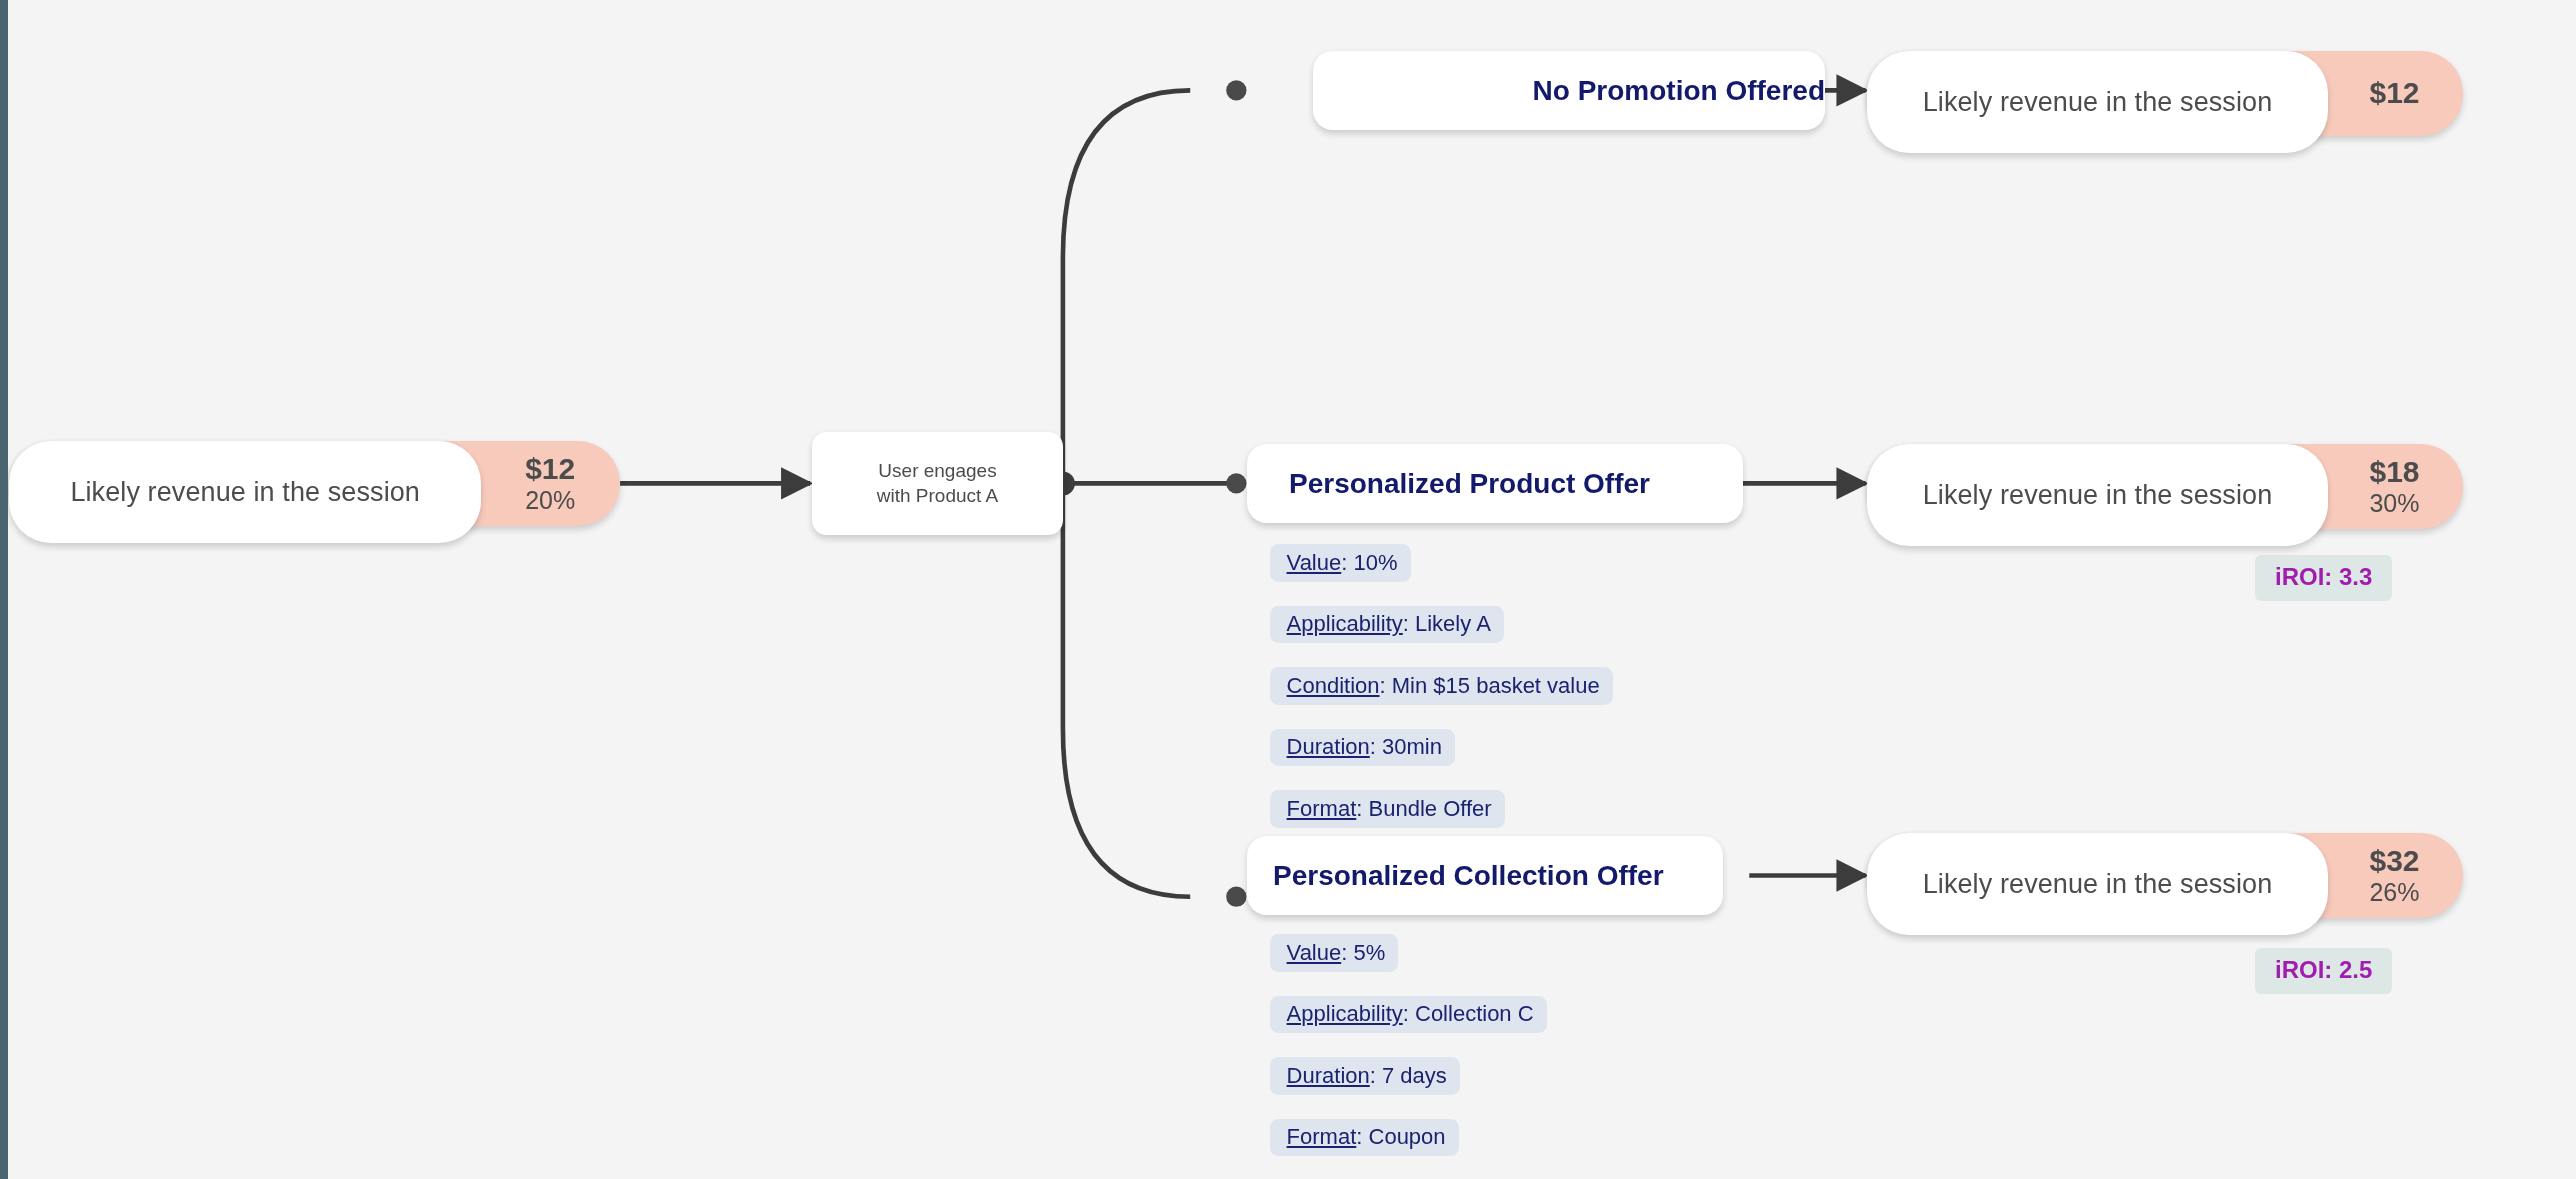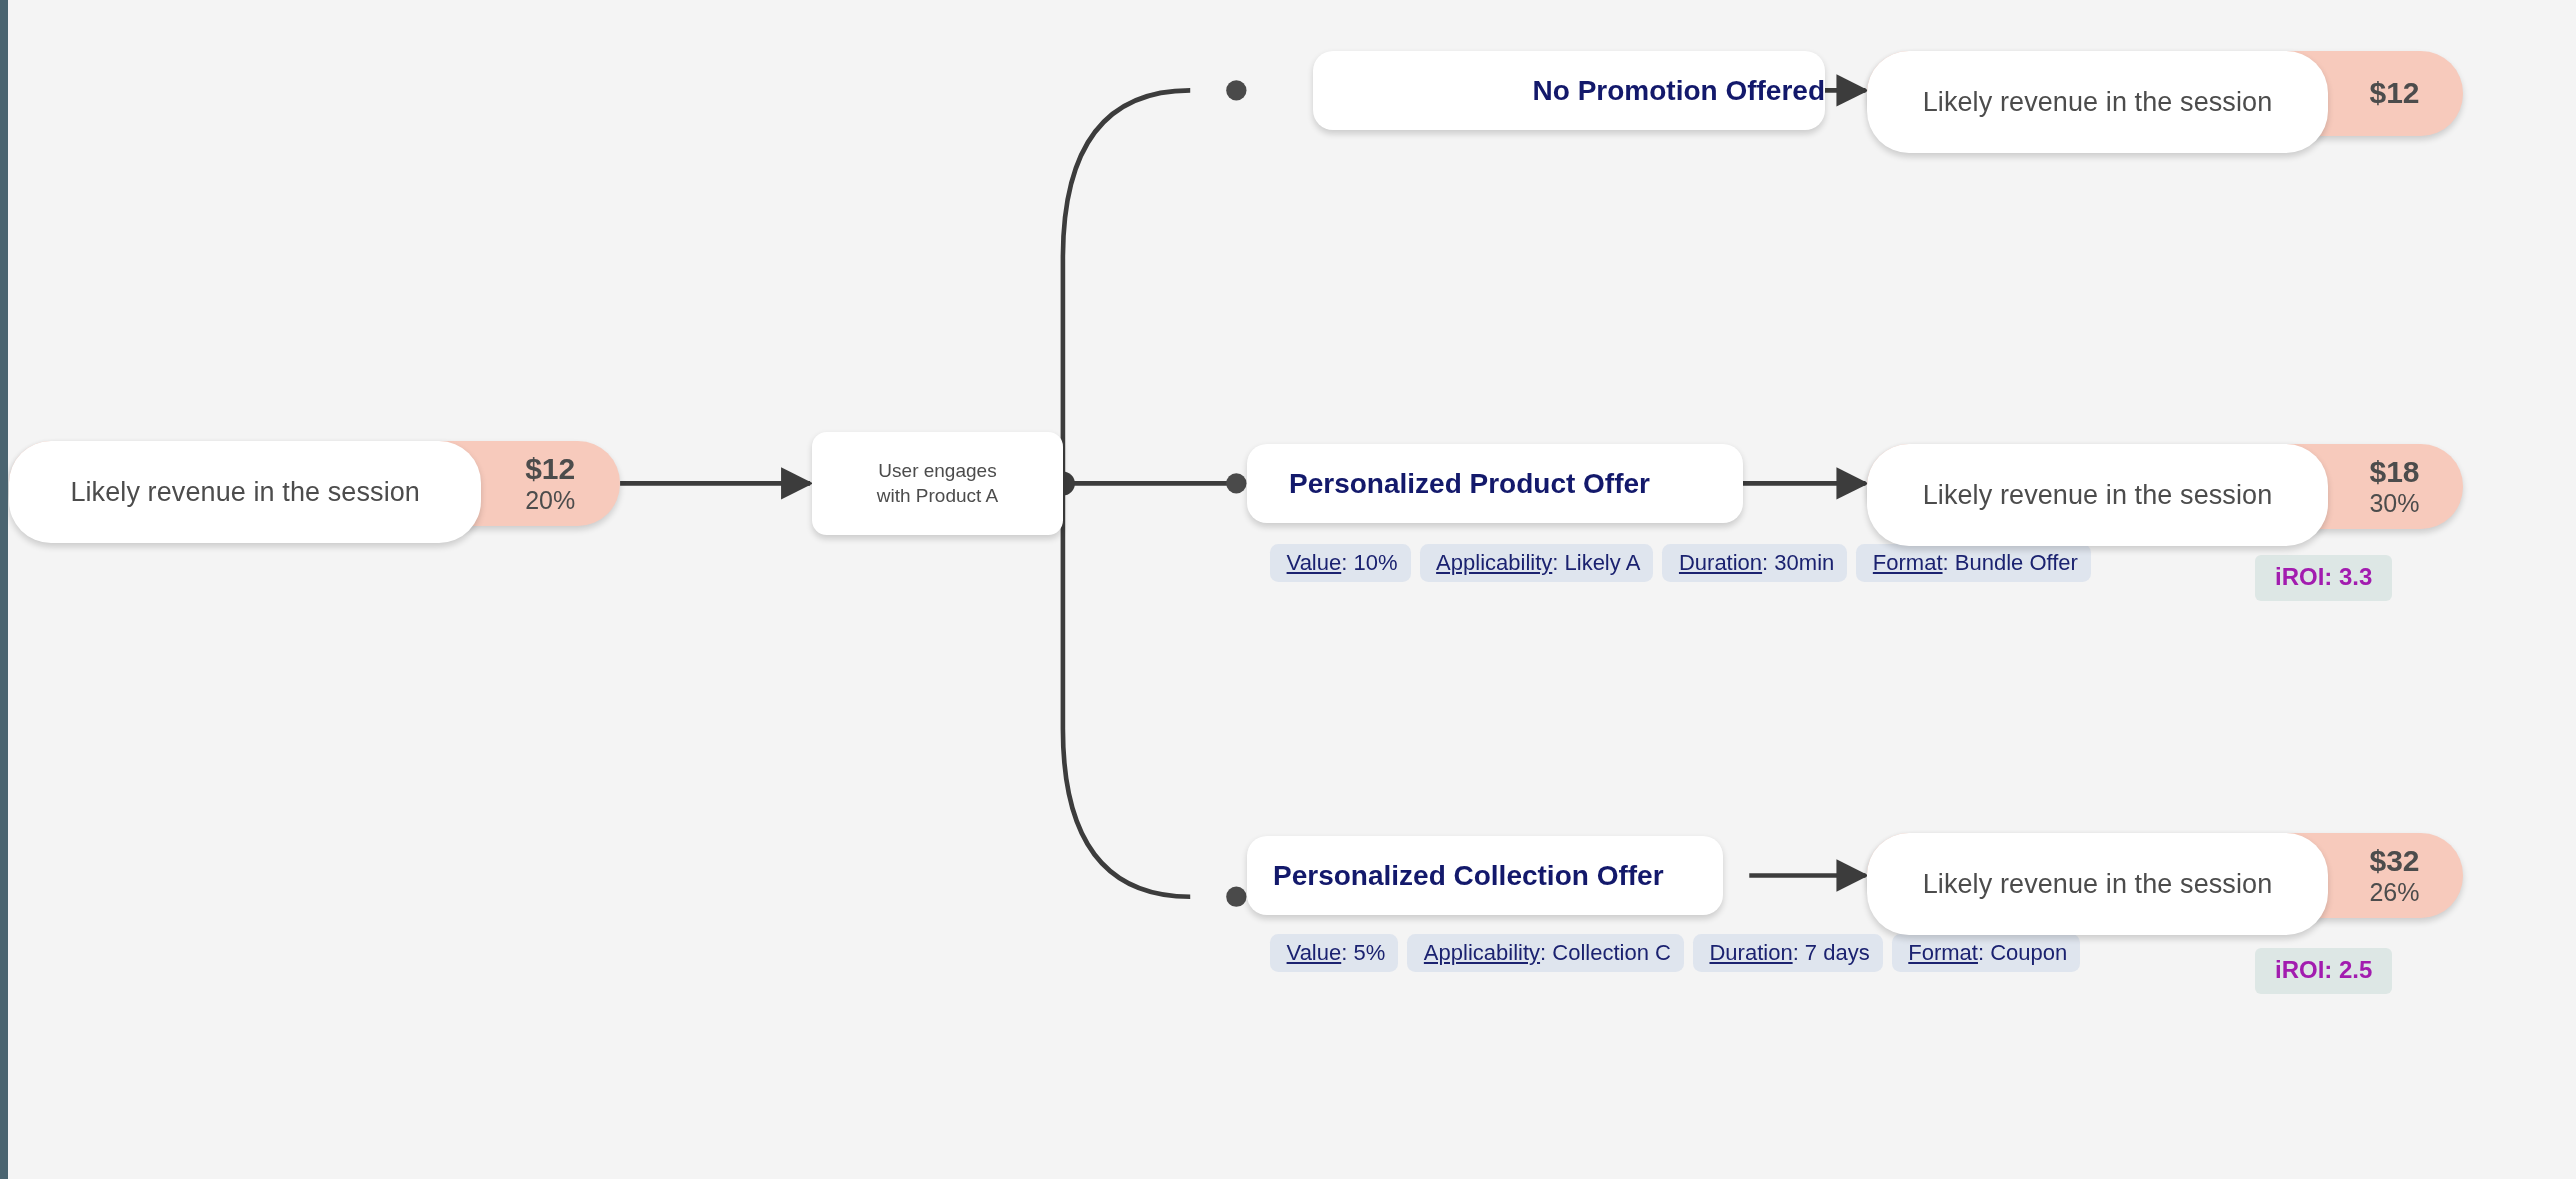--- a/index.html
+++ b/index.html
@@ -117,21 +117,22 @@
     color: #13196b;
     padding-left: 26px;
     white-space: nowrap;
   }
 
   
   .chips {
     position: absolute;
     z-index: 9;
     display: flex;
-    gap: 9px;
+    flex-direction: column;
+    gap: 24px;
     justify-content: flex-end;
   }
   .chip {
     background: #dfe5ee;
     border-radius: 8.3px;
     padding: 4.6px 13px 5.5px 16.6px;
     font-size: 22px;
     color: #1b2270;
     white-space: nowrap;
     align-self: flex-start;
@@ -212,20 +213,21 @@
   </div>
 </div>
 
 <div class="offer-node" style="left:1247px; top:444px; width:480px;padding-left:16px;">
   <span>Personalized Product Offer</span>
 </div>
 
 <div class="chips" style="left:1270px; top:544px;">
   <div class="chip"><u>Value</u>: <span>10%</span></div>
   <div class="chip"><u>Applicability</u>: <span>Likely A</span></div>
+  <div class="chip"><u>Condition</u>: <span>Min $15 basket value</span></div>
   <div class="chip"><u>Duration</u>: <span>30min</span></div>
   <div class="chip"><u>Format</u>: <span>Bundle Offer</span></div>
 </div>
 
 <div class="rev-node" style="left:1867px; top:444px; width:596px;">
   <div class="rev-pink" style="width:596px; padding-left:459px; box-sizing:border-box;">
     <div class="rev-amt">$18</div>
     <div class="rev-pct">30%</div>
   </div>
   <div class="rev-white" style="width:461px;">

